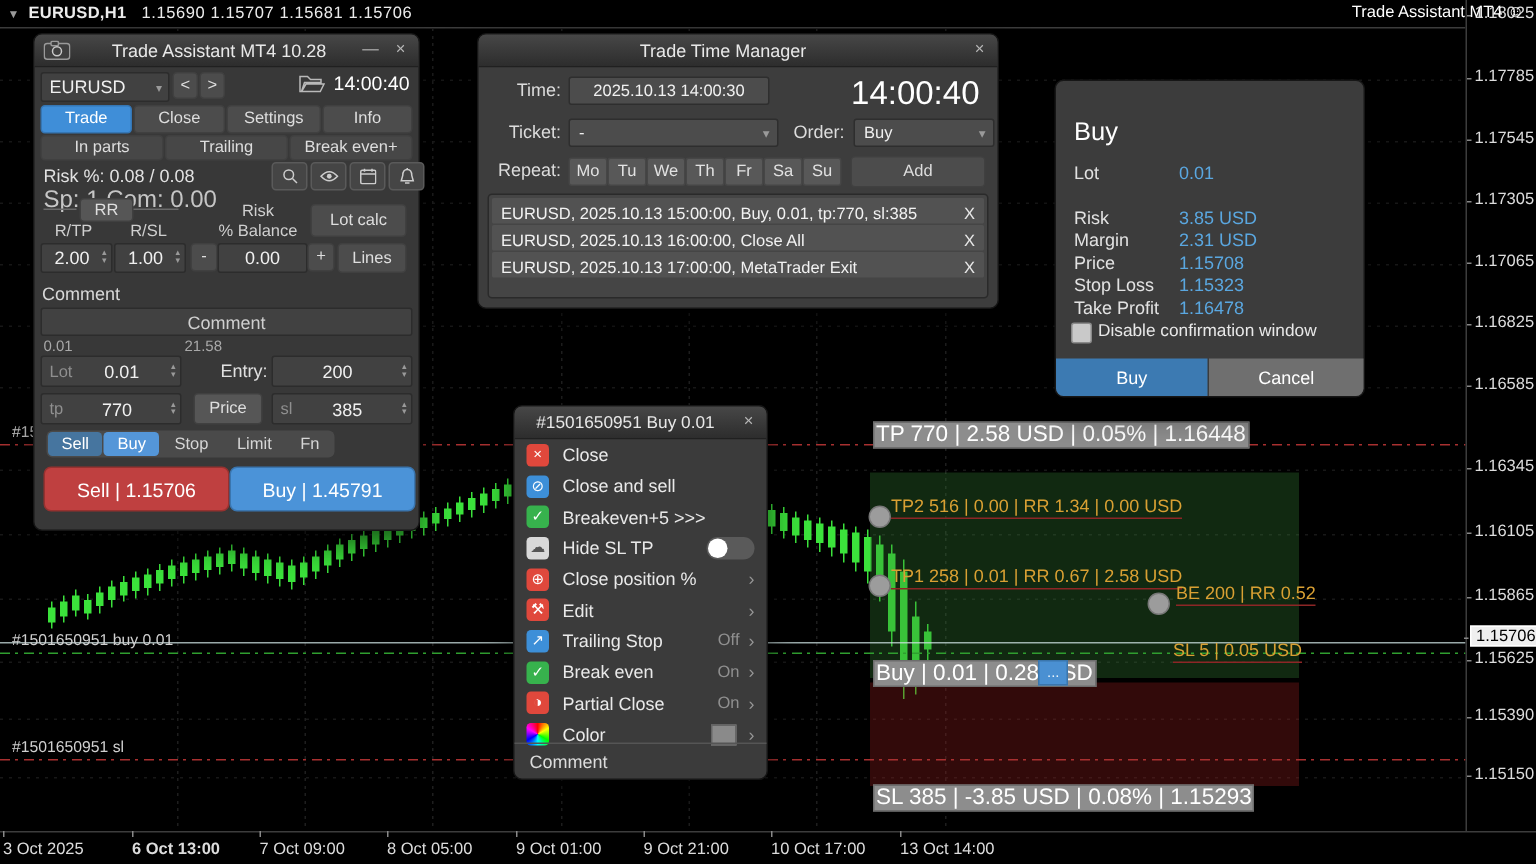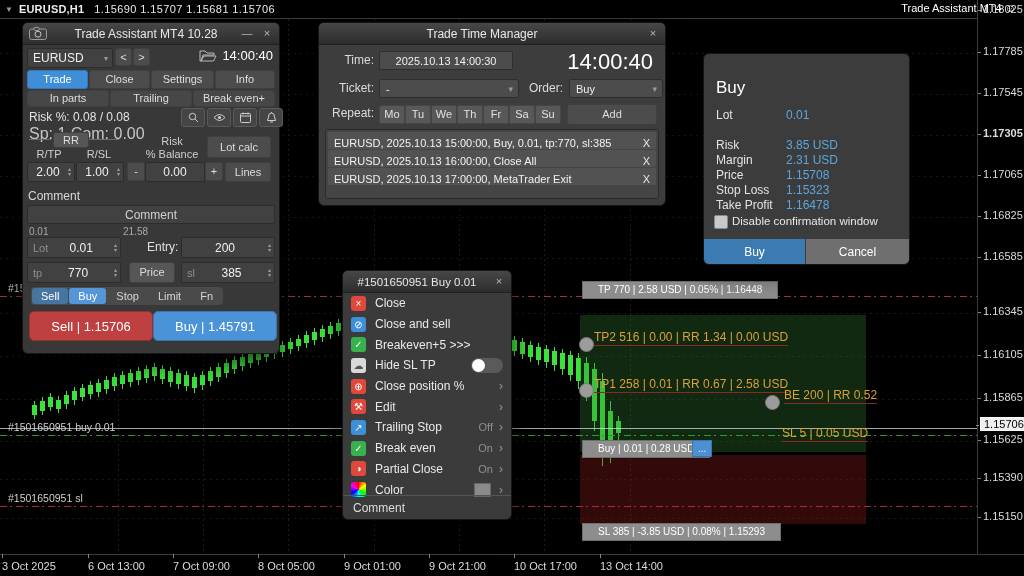--- a/index.html
+++ b/index.html
@@ -20,22 +20,22 @@
   .hgrid{position:absolute;left:0;right:0;height:1px;background-image:repeating-linear-gradient(90deg,#181818 0 2px,transparent 2px 6px);}
   #candles-svg{position:absolute;left:0;top:-18px;width:977px;height:576px;}
   .zone{position:absolute;left:580px;width:286px;}
   #zone-profit{top:296px;height:137px;background:rgba(52,128,52,.32);}
   #zone-loss{top:436px;height:69px;background:rgba(148,28,28,.34);}
   .dashline{position:absolute;left:0;width:977px;height:1px;z-index:2;}
   .red-dash{background-image:repeating-linear-gradient(90deg,#a83030 0 7px,transparent 7px 10px,#a83030 10px 12px,transparent 12px 16px);}
   .green-dash{background-image:repeating-linear-gradient(90deg,#2f9e2f 0 7px,transparent 7px 10px,#2f9e2f 10px 12px,transparent 12px 16px);}
   #price-line{position:absolute;left:0;width:977px;height:1px;top:427px;background:rgba(205,225,225,.75);z-index:2;}
   .pos-label{position:absolute;left:8px;font-size:10.5px;color:#cfcfcf;z-index:2;}
-  .bar-label{position:absolute;background:#8d8d8d;color:#fff;font-size:10px;line-height:16px;
-             padding:0 15px;white-space:nowrap;z-index:4;border:1px solid #6d6d6d;}
+  .bar-label{position:absolute;background:#8d8d8d;color:#fff;font-size:15px;line-height:16px;
+             padding:0 1px;white-space:nowrap;z-index:4;border:1px solid #6d6d6d;}
   .more-btn{position:absolute;background:#4a90d2;color:#eaf3fb;font-size:10px;line-height:15px;
             padding:0 5px;z-index:4;border:1px solid #3a76ad;}
   .orange-label{position:absolute;color:#d9a033;font-size:12px;white-space:nowrap;z-index:3;
                 border-bottom:1px solid #8d2626;padding-bottom:1px;}
   .dot{position:absolute;width:13px;height:13px;border-radius:50%;background:#9c9c9c;border:1px solid #777;z-index:3;}
   #entry-marker{position:absolute;left:588px;top:420px;color:#3fe03f;font-size:9px;z-index:3;}
   
   #price-axis{position:absolute;left:977px;top:0;width:47px;height:554px;background:#000;border-left:1px solid #3c3c3c;}
   .pa-label{position:absolute;left:5px;font-size:11px;color:#dcdcdc;white-space:nowrap;}
   .pa-label::before{content:"";position:absolute;left:-5px;top:7px;width:3px;height:1px;background:#888;}
@@ -328,35 +328,35 @@
 
   <div id="watermark">
     <span>Trade Assistant MT4</span>
     <span>☺</span>
   </div>
 
   <div id="price-axis">
       <div class="pa-label" style="top: 3px;">1.18025</div>
       <div class="pa-label" style="top: 45px;">1.17785</div>
       <div class="pa-label" style="top: 86px;">1.17545</div>
-      <div class="pa-label" style="top: 127px; font-weight: bold;">1.17305</div>
+      <div class="pa-label" style="top: 127px;">1.17305</div>
       <div class="pa-label" style="top: 168px;">1.17065</div>
       <div class="pa-label" style="top: 209px;">1.16825</div>
       <div class="pa-label" style="top: 250px;">1.16585</div>
       <div class="pa-label" style="top: 305px;">1.16345</div>
       <div class="pa-label" style="top: 348px;">1.16105</div>
       <div class="pa-label" style="top: 391px;">1.15865</div>
       <div class="pa-label pa-current" style="top: 417px;">1.15706</div>
       <div class="pa-label" style="top: 433px;">1.15625</div>
       <div class="pa-label" style="top: 471px;">1.15390</div>
       <div class="pa-label" style="top: 510px;">1.15150</div>
     </div>
   <div id="time-axis">
       <div class="ta-label" style="left: 2px;">3 Oct 2025</div>
-      <div class="ta-label" style="left: 88px;">6 Oct 13:00</div>
+      <div class="ta-label" style="left: 88px; font-weight: bold;">6 Oct 13:00</div>
       <div class="ta-label" style="left: 173px;">7 Oct 09:00</div>
       <div class="ta-label" style="left: 258px;">8 Oct 05:00</div>
       <div class="ta-label" style="left: 344px;">9 Oct 01:00</div>
       <div class="ta-label" style="left: 429px;">9 Oct 21:00</div>
       <div class="ta-label" style="left: 514px;">10 Oct 17:00</div>
       <div class="ta-label" style="left: 600px;">13 Oct 14:00</div>
     </div>
 
   <div class="panel" id="assistant">
     <div class="ptitle">

